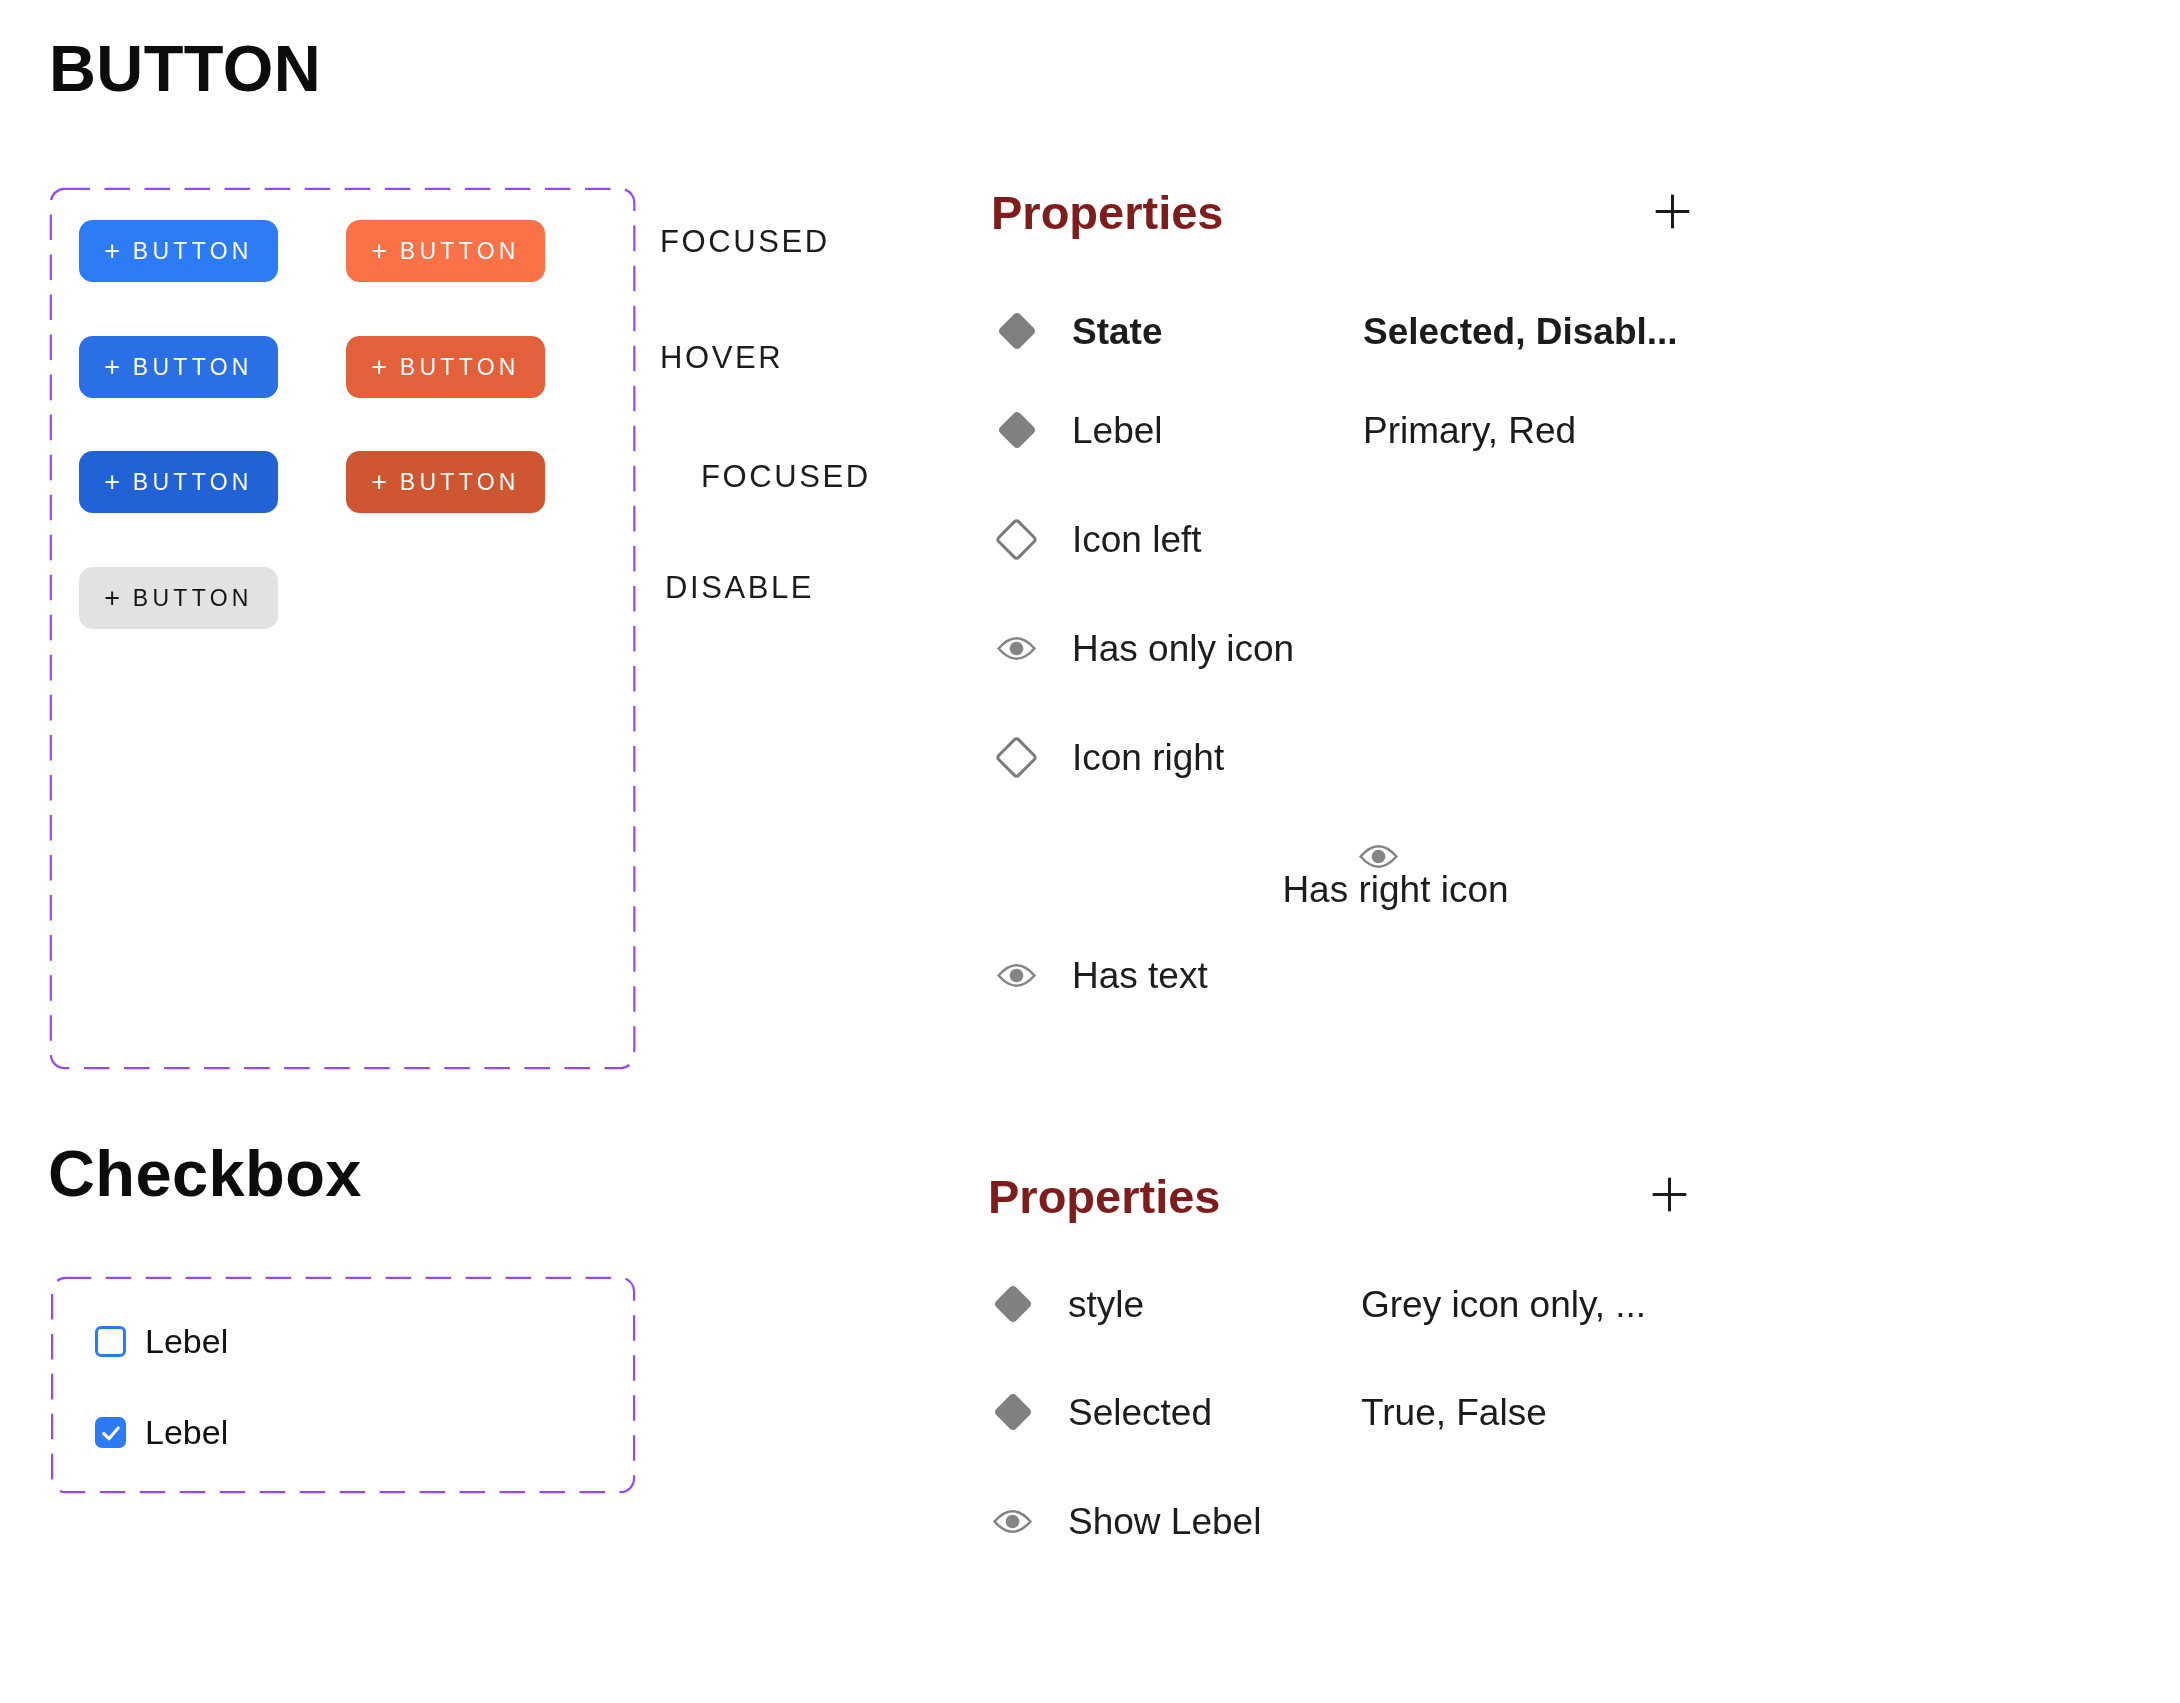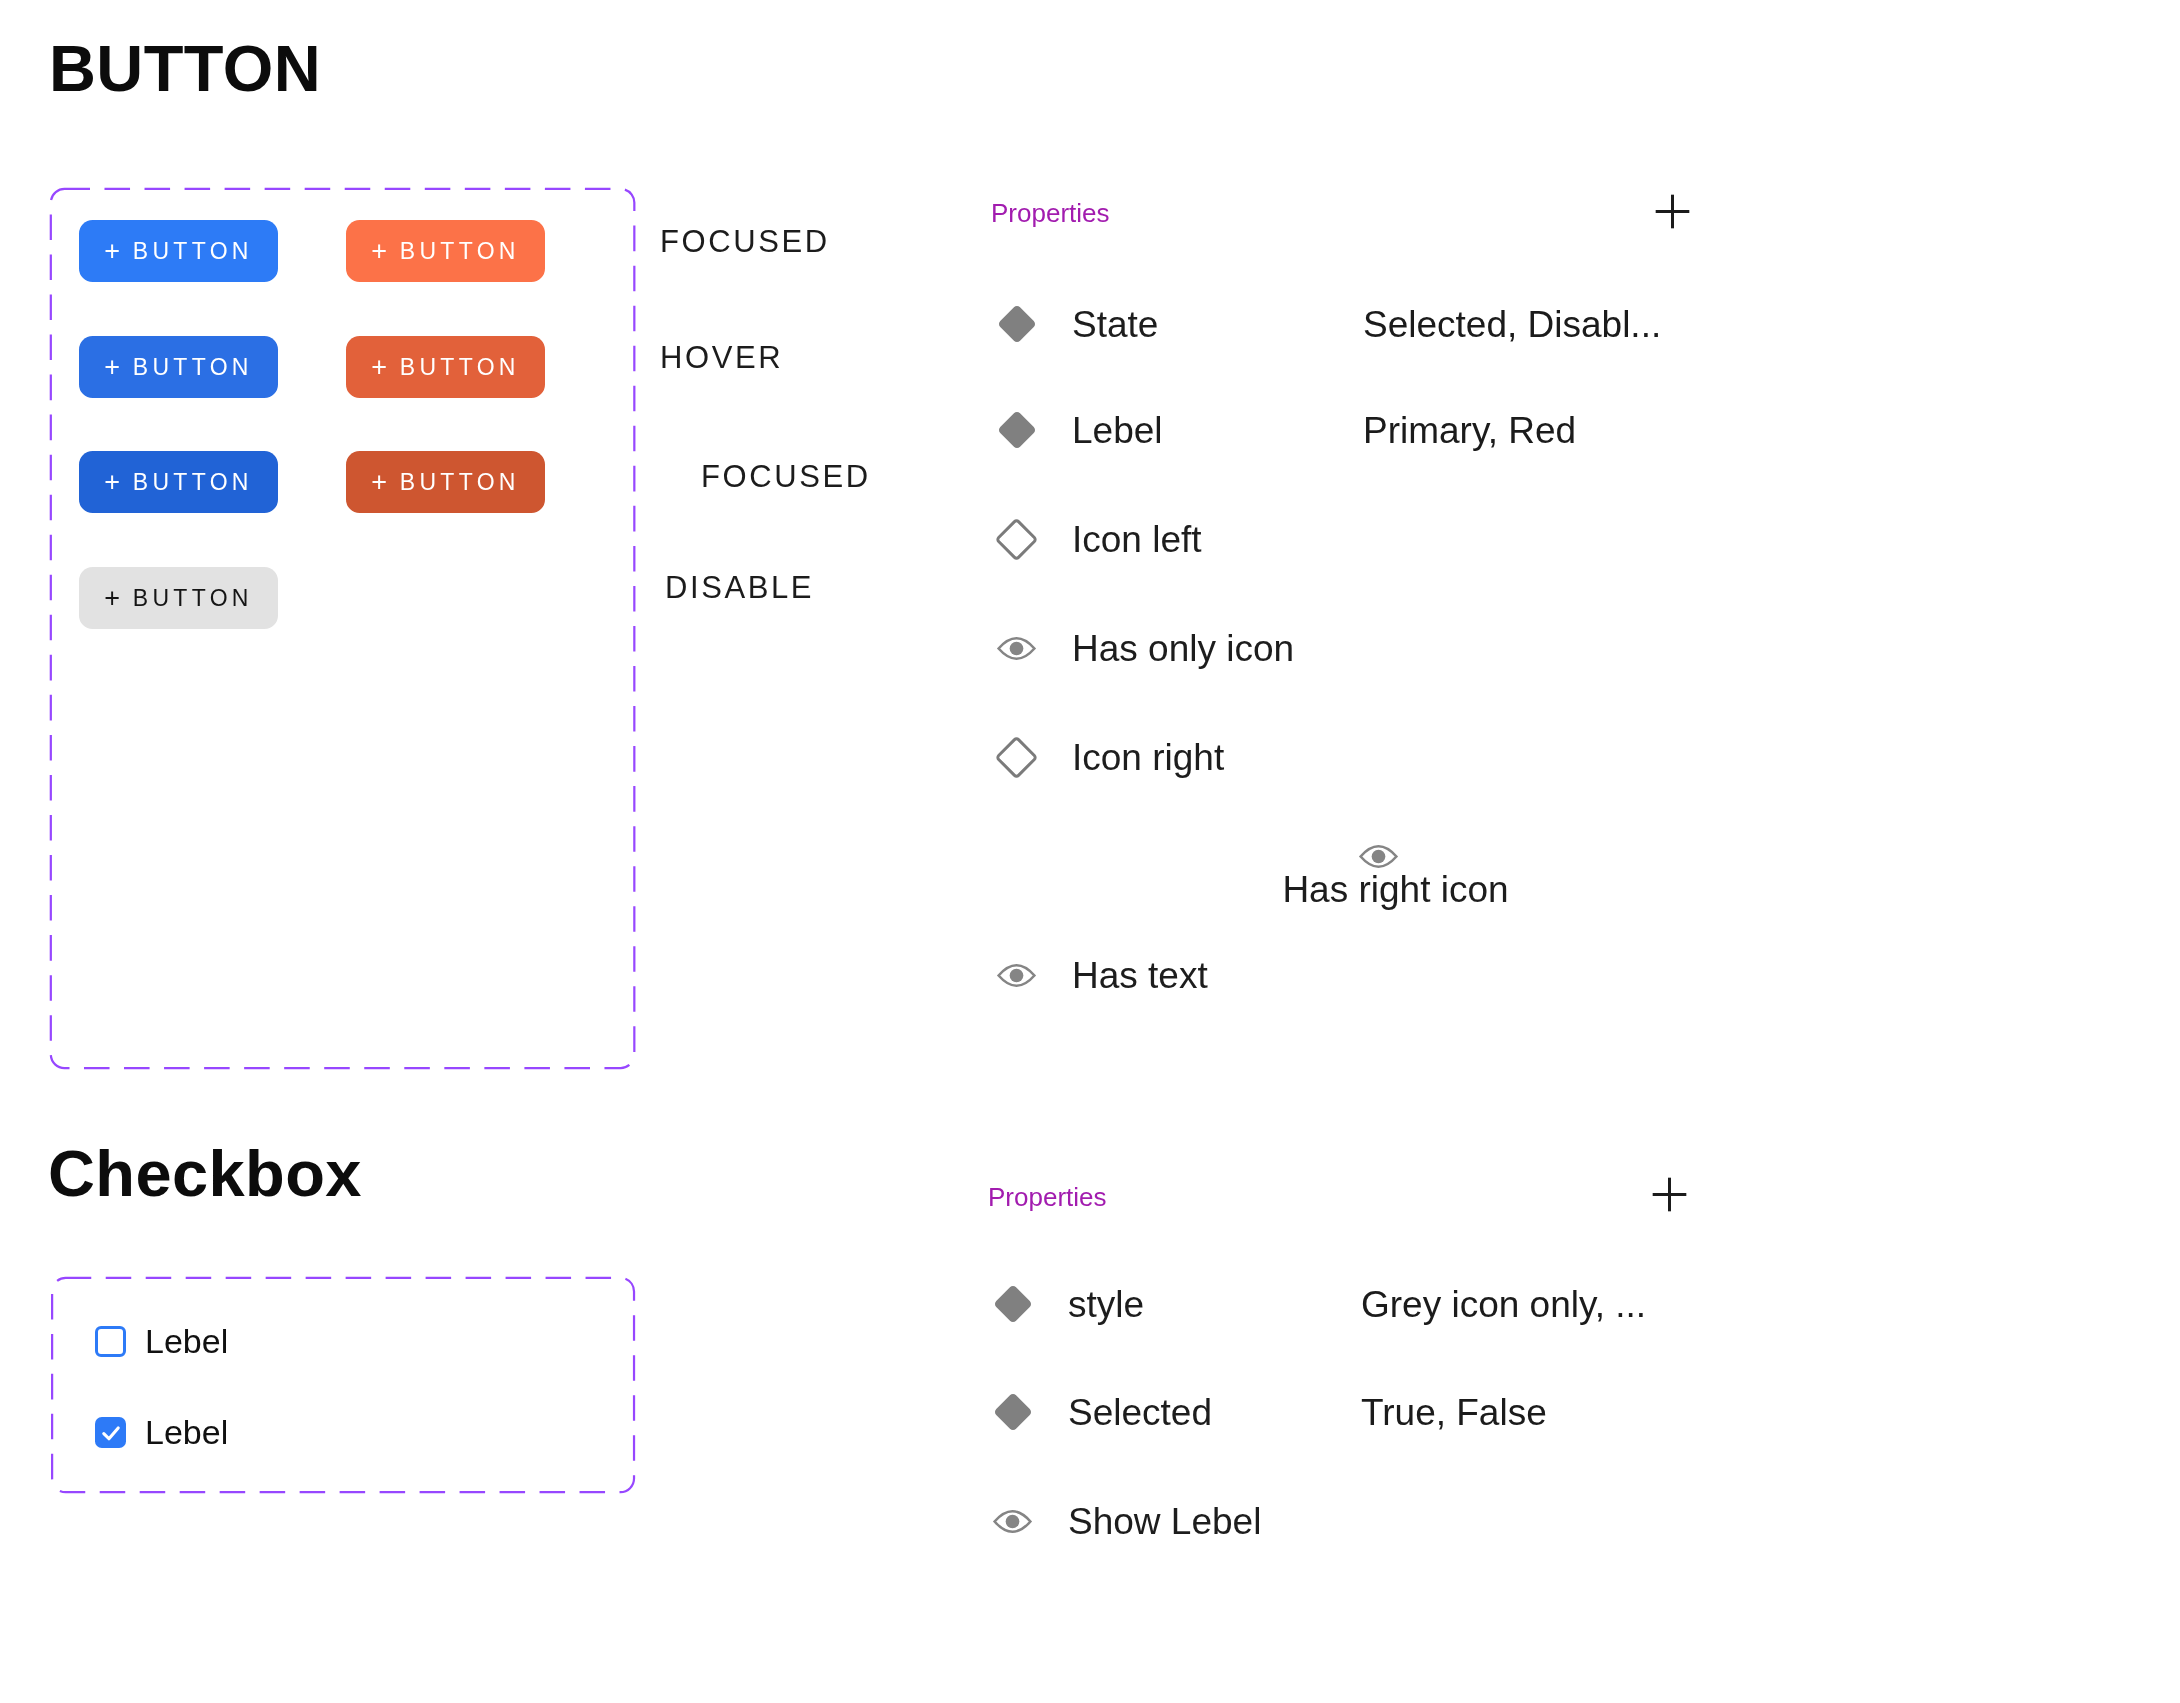--- a/index.html
+++ b/index.html
@@ -36,21 +36,21 @@
   .btn-red-focused{background:#CE5630;color:#ffffff;}
   .btn-disabled{background:#E2E2E2;color:#151515;cursor:default;}
 
   
   .state-label{
     font-size:31px;font-weight:500;letter-spacing:2.6px;color:#1c1c1c;
     line-height:37px;white-space:nowrap;
   }
 
   
-  .panel-title{font-size:26px;font-weight:400;color:#a21caf;line-height:44px;white-space:nowrap;}
+  .panel-title{font-size:47px;font-weight:700;color:#7f1d1d;line-height:44px;white-space:nowrap;}
   .plus-btn{width:37px;height:37px;cursor:pointer;background:none;border:none;padding:0;}
   .prop-row{
     position:absolute;left:995px;height:48px;width:767px;
     display:flex;align-items:center;cursor:pointer;
   }
   .prop-icon{width:43px;display:flex;align-items:center;justify-content:center;flex:none;}
   .prop-label{margin-left:34px;font-size:37px;color:#1d1d1d;line-height:1;white-space:nowrap;}
   .prop-value{position:absolute;left:368px;font-size:37px;color:#1b1b1b;line-height:1;white-space:nowrap;}
 
   .diamond-filled{width:28px;height:28px;background:#808080;border-radius:4.3px;transform:rotate(45deg);}
@@ -115,21 +115,21 @@
 <div class="abs state-label" style="left:665px;top:569px;">DISABLE</div>
 
 <div class="abs panel-title" style="left:991px;top:191px;">Properties</div>
 <button class="abs plus-btn" style="left:1654px;top:193px;">
   <svg width="37" height="37" viewBox="0 0 44 44">
     <line x1="22" y1="2" x2="22" y2="42" stroke="#1b1b1b" stroke-width="3.6"></line>
     <line x1="2" y1="22" x2="42" y2="22" stroke="#1b1b1b" stroke-width="3.6"></line>
   </svg>
 </button>
 
-<div class="prop-row" style="top:300px;">
+<div class="prop-row" style="top:307px;font-weight:bold;">
   <span class="prop-icon">
       <span class="diamond-filled"></span>
     </span>
   <span class="prop-label">State</span>
   <span class="prop-value">Selected, Disabl...</span>
 </div>
 <div class="prop-row" style="top:406px;">
   <span class="prop-icon">
       <span class="diamond-filled"></span>
     </span>

